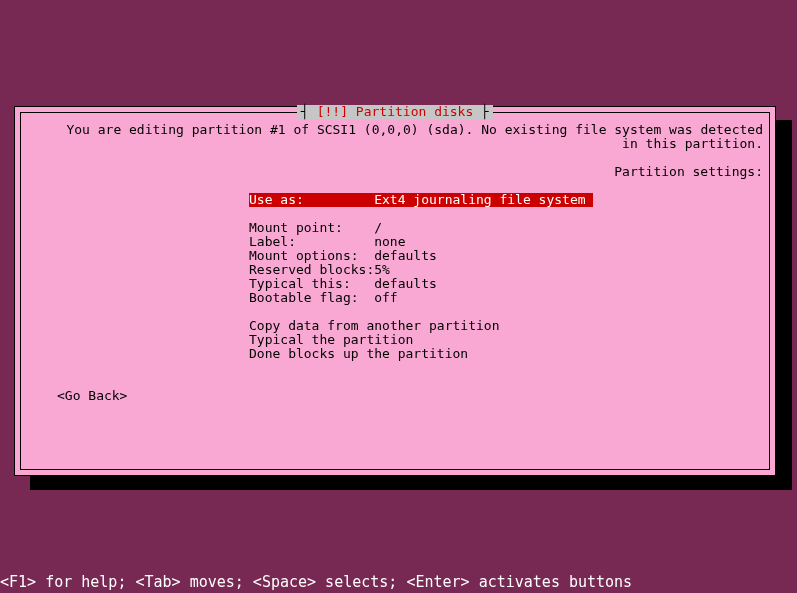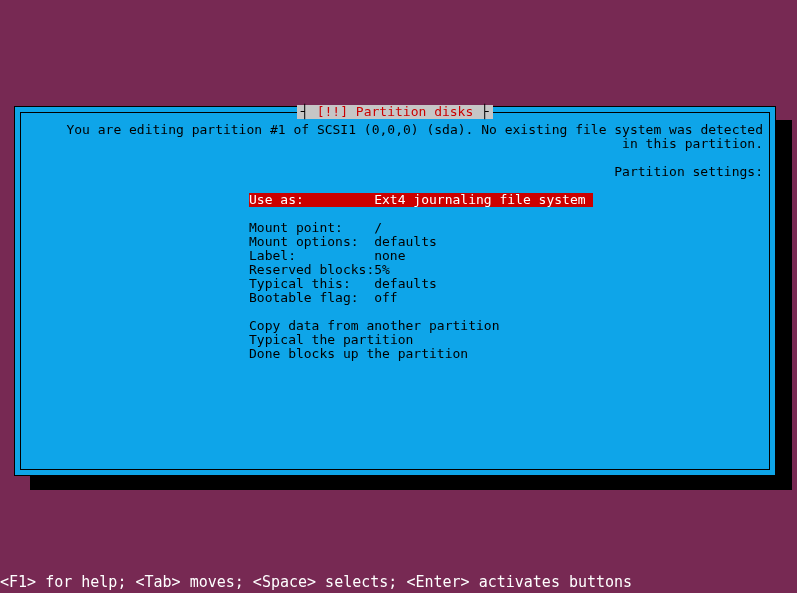--- a/index.html
+++ b/index.html
@@ -21,21 +21,21 @@
     width: 762px;
     height: 370px;
     background: #000;
   }
   .dialog {
     position: absolute;
     left: 14px;
     top: 106px;
     width: 762px;
     height: 370px;
-    background: #0ea5e9;
+    background: #f9a8d4;
     border: 1px solid #000;
   }
   .dialog-inner {
     position: absolute;
     left: 5px;
     top: 5px;
     right: 5px;
     bottom: 5px;
     border: 1px solid #000;
     padding: 10px 6px;
@@ -101,24 +101,24 @@
 
     <div class="settings-area">
       <div class="row selected">
         <span class="row-label">Use as:         </span><span>Ext4 journaling file system</span>
       </div>
       <div class="gap"></div>
       <div class="row">
         <span class="row-label">Mount point:    </span><span>/</span>
       </div>
       <div class="row">
-        <span class="row-label">Mount options:  </span><span>defaults</span>
+        <span class="row-label">Label:          </span><span>none</span>
       </div>
       <div class="row">
-        <span class="row-label">Label:          </span><span>none</span>
+        <span class="row-label">Mount options:  </span><span>defaults</span>
       </div>
       <div class="row">
         <span class="row-label">Reserved blocks:</span><span>5%</span>
       </div>
       <div class="row">
         <span class="row-label">Typical this:  </span><span>defaults</span>
       </div>
       <div class="row">
         <span class="row-label">Bootable flag:  </span><span>off</span>
       </div>
@@ -127,16 +127,17 @@
         <span>Copy data from another partition</span>
       </div>
       <div class="row">
         <span>Typical the partition</span>
       </div>
       <div class="row">
         <span>Done blocks up the partition</span>
       </div>
     </div>
 
+    <div class="go-back">&lt;Go Back&gt;</div>
   </div>
 </div>
 
 <div class="footer">&lt;F1&gt; for help; &lt;Tab&gt; moves; &lt;Space&gt; selects; &lt;Enter&gt; activates buttons</div>
 
 </body></html>

